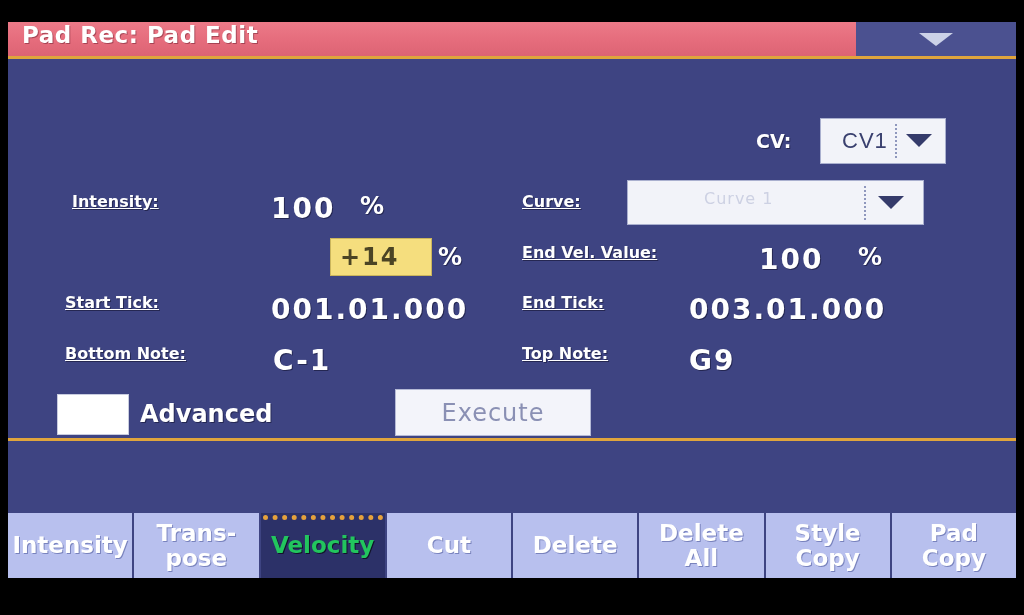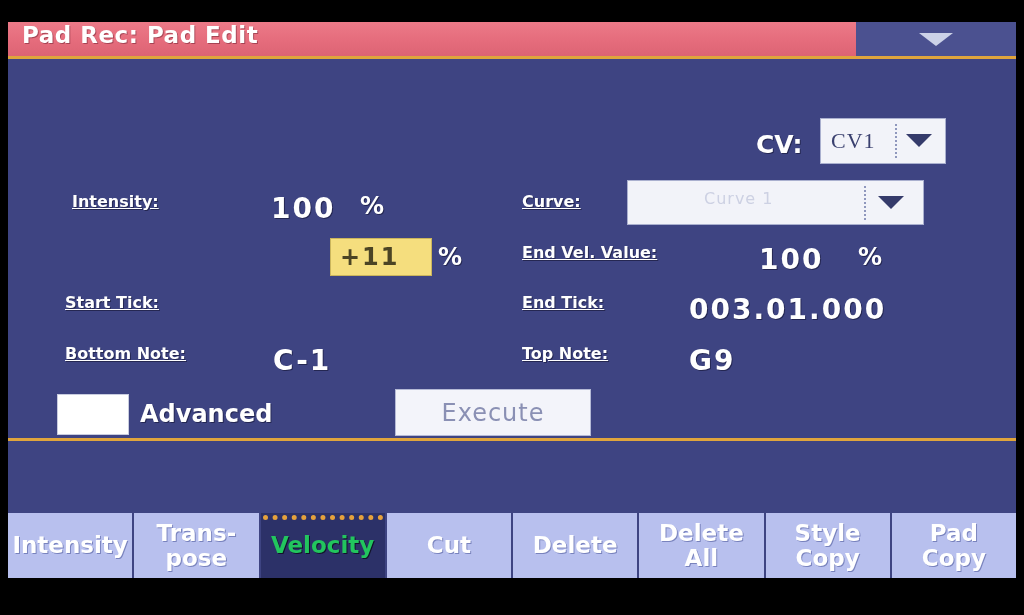--- a/index.html
+++ b/index.html
@@ -128,41 +128,41 @@
     font-family: "DejaVu Sans", sans-serif;
     text-shadow: 1px 1px 0 rgba(20,20,50,0.6);
   }
 
   
   #cv-label {
     position: absolute;
     left: 748px;
     top: 108px;
     color: #ffffff;
-    font-size: 25px;
+    font-size: 19px;
     font-weight: bold;
     font-family: "DejaVu Sans", sans-serif;
     text-shadow: 1px 1px 0 rgba(20,20,50,0.6);
   }
   #cv-dropdown {
     position: absolute;
     left: 812px;
     top: 96px;
     width: 124px;
     height: 44px;
     background: #f2f3f9;
     border: 1px solid #aab0cf;
     display: flex;
     align-items: center;
   }
   #cv-value {
-    margin-left: 10px;
+    margin-left: 21px;
     color: #3a406f;
     font-size: 22px;
-    font-family: Liberation Serif, serif;
+    font-family: Liberation Sans, sans-serif;
     letter-spacing: 1px;
   }
   .dd-sep {
     position: absolute;
     top: 5px;
     width: 0;
     height: 34px;
     border-left: 2px dotted #8f97bd;
   }
   .dd-arrow {
@@ -339,29 +339,30 @@
     <div class="unit" style="left:352px; top:170px;">%</div>
 
     <div class="row-label" style="left:514px; top:170px;">Curve:</div>
     <div id="curve-dropdown">
       <span id="curve-value">Curve 1</span>
       <span class="dd-sep" style="left:236px;"></span>
       <span class="dd-arrow" style="left:250px; top:15px;"></span>
     </div>
 
     <div id="vel-field">
-      <span id="vel-field-text">+11</span>
+      <span id="vel-field-text">+14</span>
     </div>
     <div class="unit" style="left:430px; top:221px;">%</div>
 
     <div class="row-label" style="left:514px; top:221px;">End Vel. Value:</div>
     <div class="row-value" style="left:751px; top:221px;">100</div>
     <div class="unit" style="left:850px; top:221px;">%</div>
 
     <div class="row-label" style="left:57px; top:271px;">Start Tick:</div>
+    <div class="row-value" style="left:263px; top:271px;">001.01.000</div>
 
     <div class="row-label" style="left:514px; top:271px;">End Tick:</div>
     <div class="row-value" style="left:681px; top:271px;">003.01.000</div>
 
     <div class="row-label" style="left:57px; top:322px;">Bottom Note:</div>
     <div class="row-value" style="left:265px; top:322px;">C-1</div>
 
     <div class="row-label" style="left:514px; top:322px;">Top Note:</div>
     <div class="row-value" style="left:681px; top:322px;">G9</div>
 

